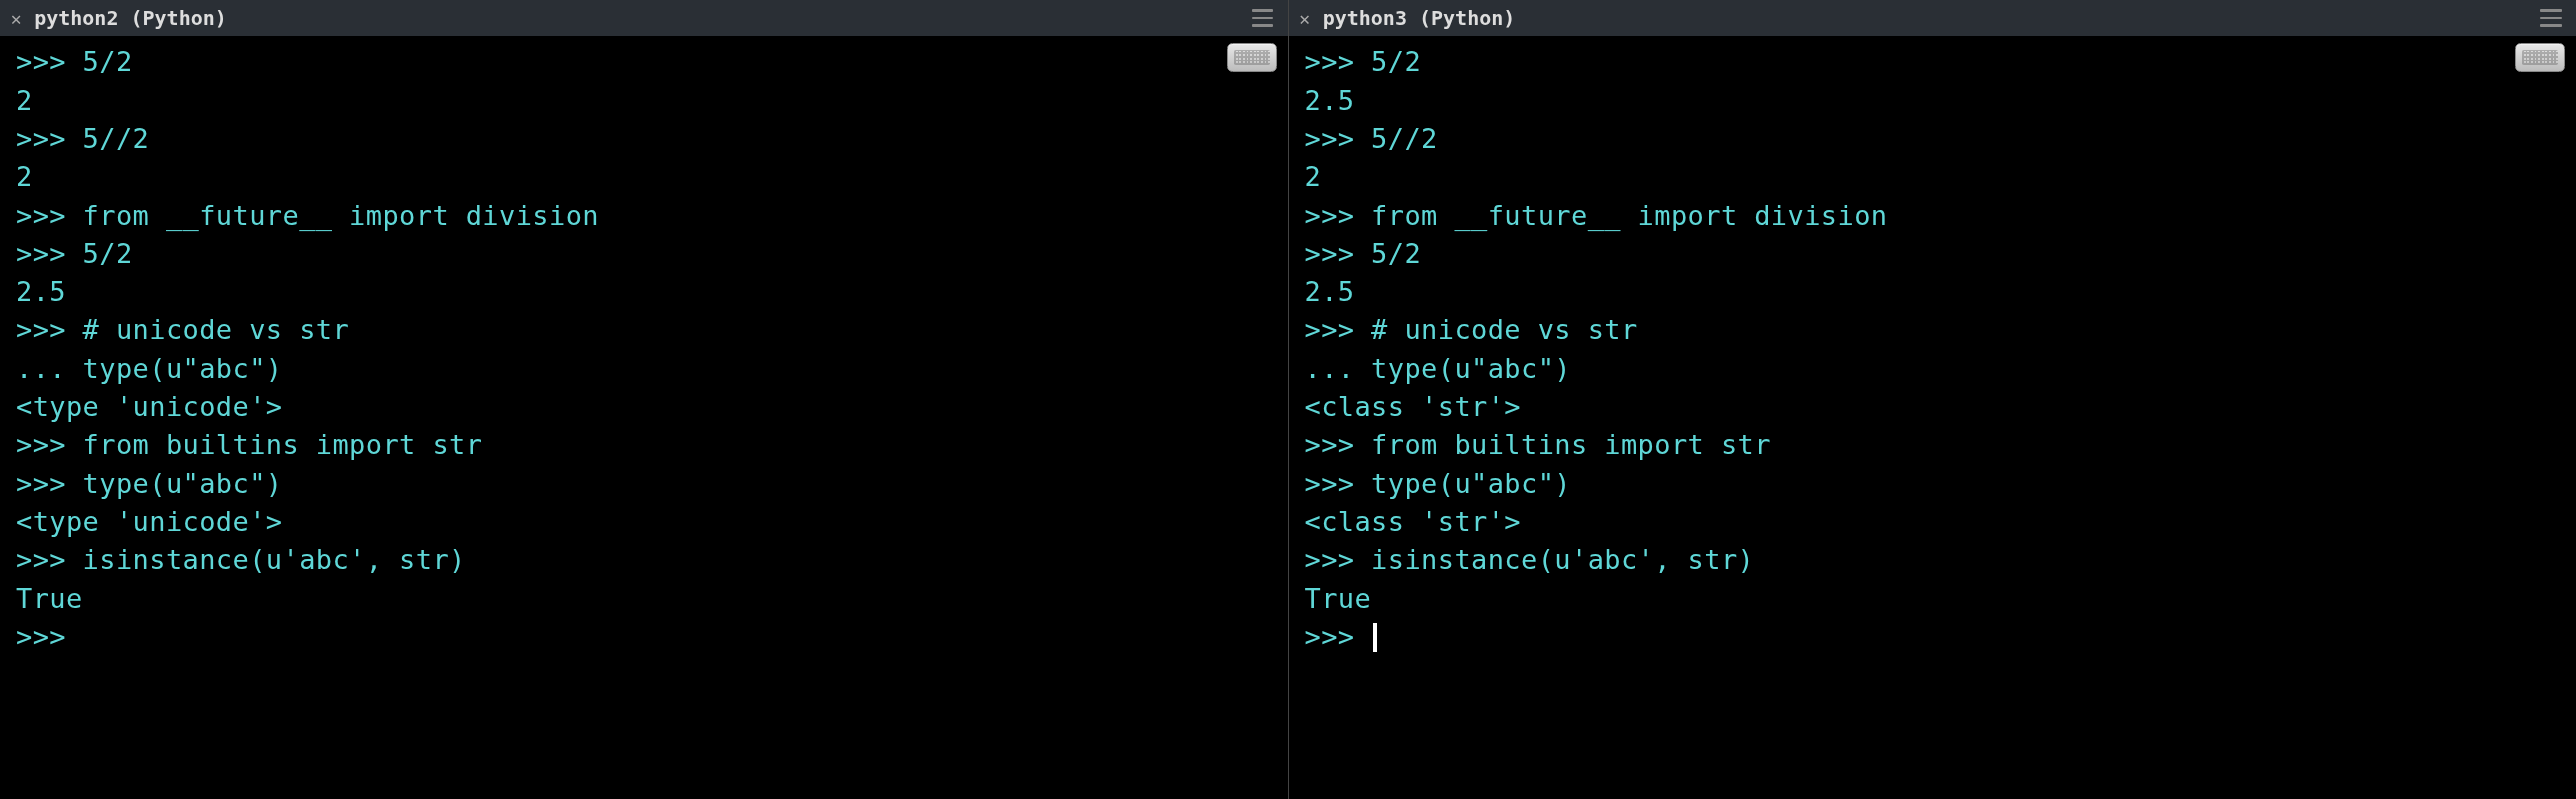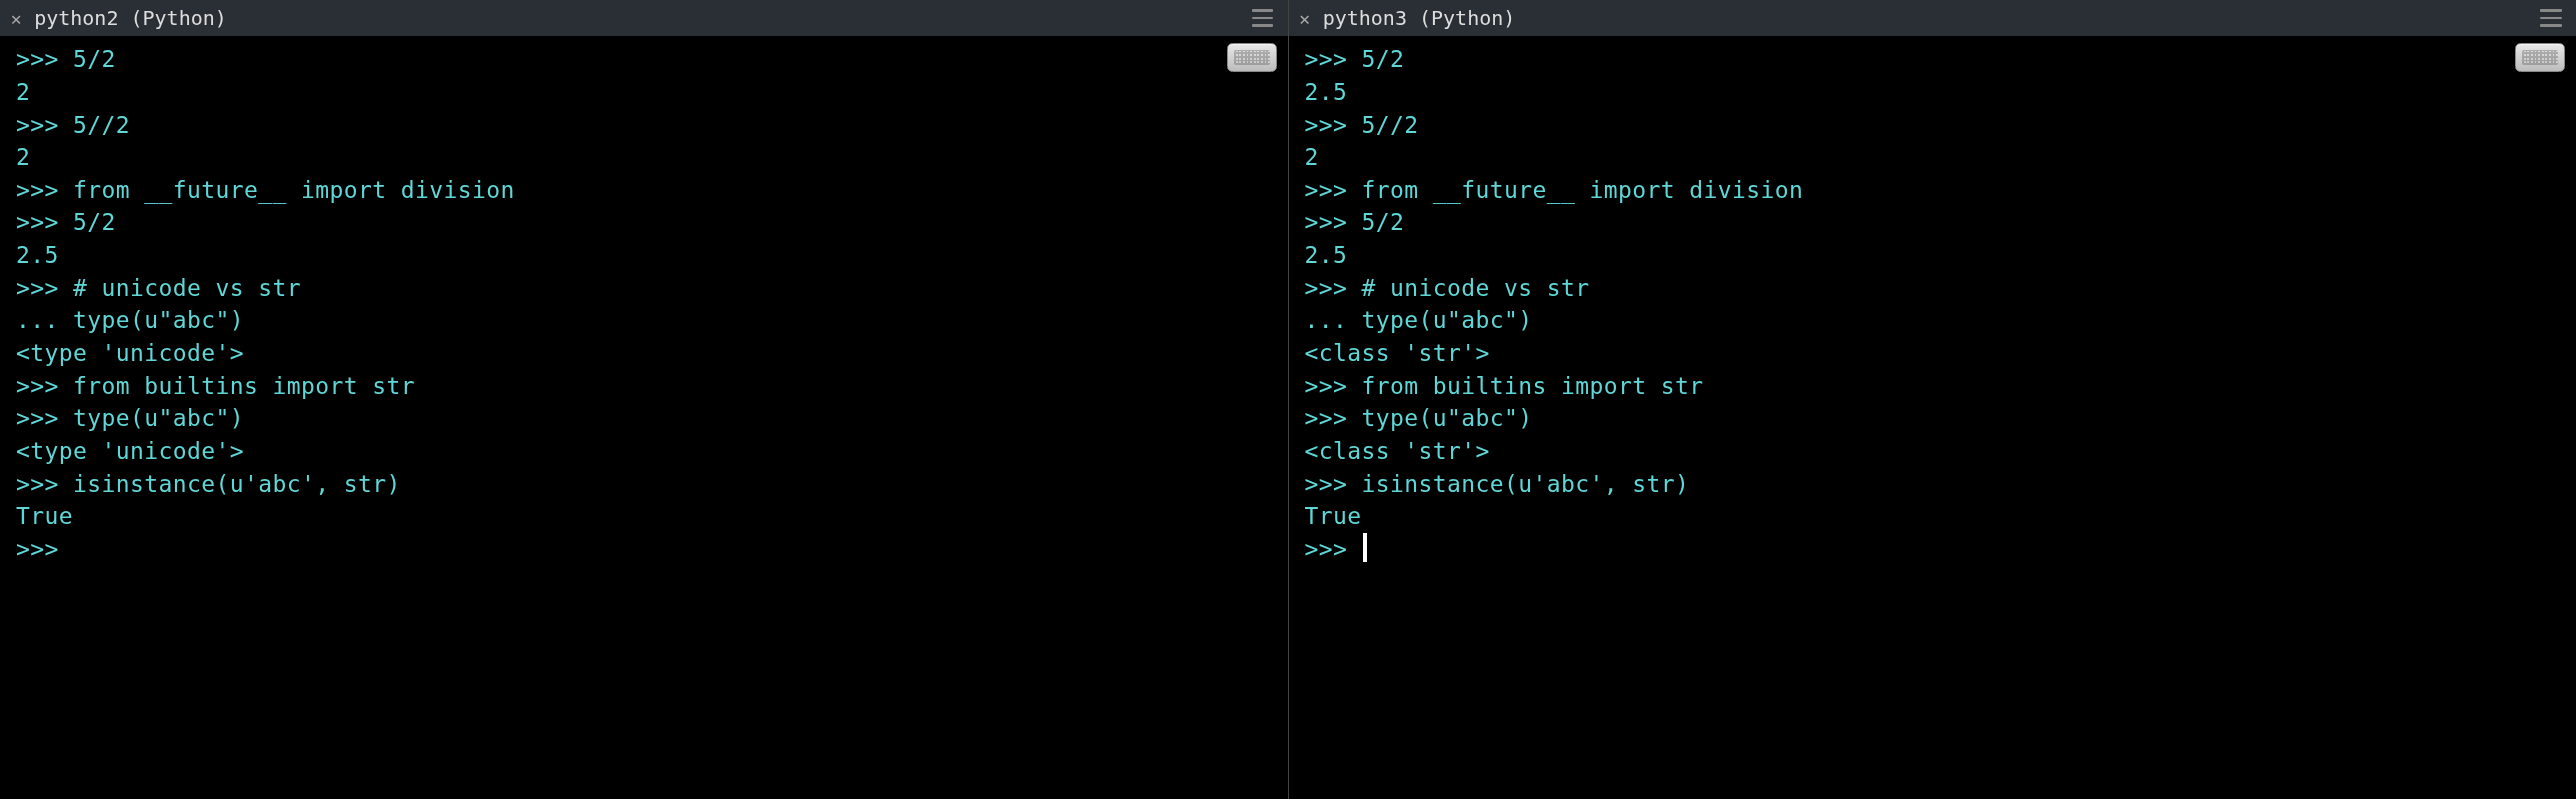--- a/index.html
+++ b/index.html
@@ -35,20 +35,21 @@
     }
     .close-x {
       font-size: 18px;
       color: #aaa;
       margin-right: 12.5px;
       font-weight: 100;
       cursor: pointer;
     }
     .tab-title {
       color: #ddd;
+      font-weight: bold;
     }
     .hamburger {
       margin-left: auto;
       display: flex;
       flex-direction: column;
       gap: 4.5px;
       cursor: pointer;
       padding: 3.6px;
     }
     .hamburger span {
@@ -56,21 +57,21 @@
       width: 21.5px;
       height: 2.7px;
       background: #888;
       border-radius: 0.9px;
     }
     .terminal-body {
       flex: 1;
       background: #000;
       padding: 7.2px 16px;
       color: #5fd7d7;
-      font-size: 23px;
+      font-size: 27px;
       line-height: 1.42;
       white-space: pre;
       position: relative;
       overflow: hidden;
       letter-spacing: 0.4px;
     }
     .term-line {
       white-space: pre;
     }
     .cursor {

